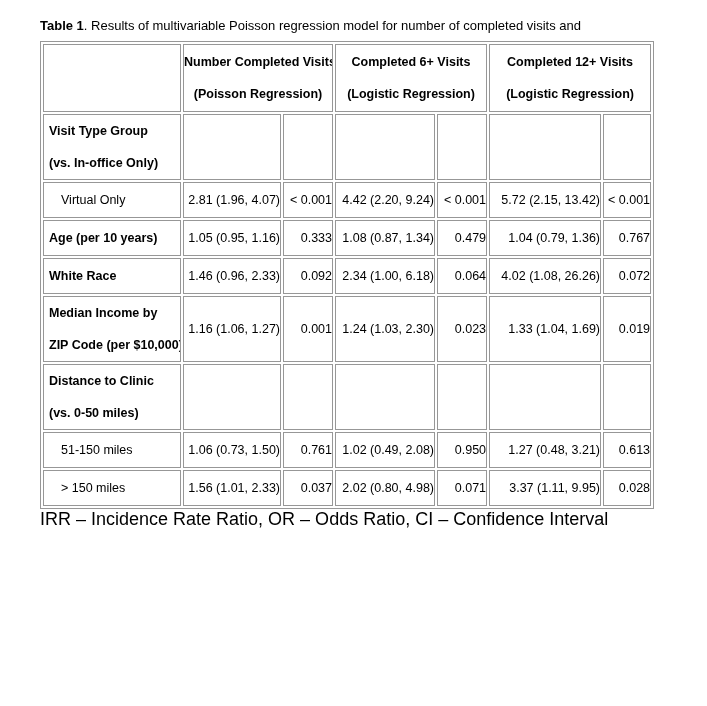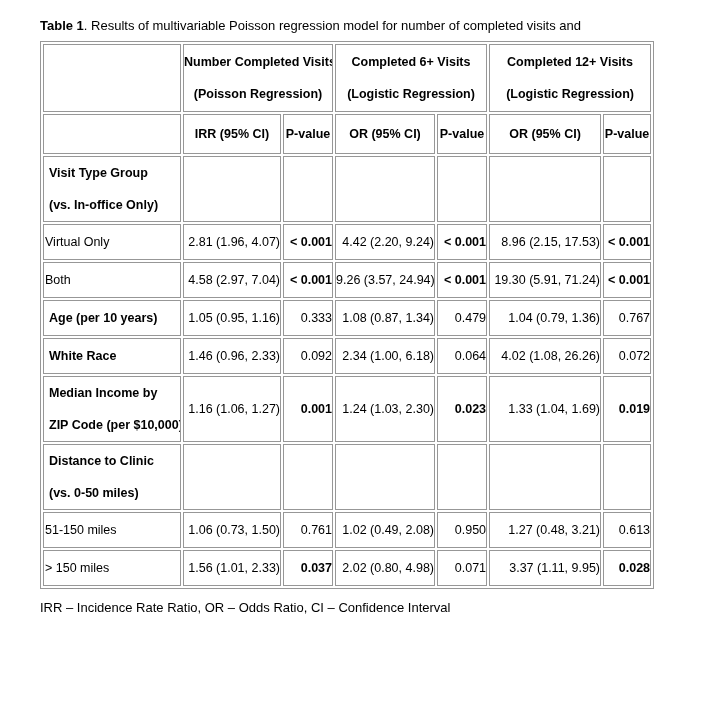--- a/index.html
+++ b/index.html
@@ -36,26 +36,26 @@
     vertical-align: middle;
     overflow: hidden;
   }
   tr.h1 td { height: 68px; }
   tr.h2 td { height: 40px; }
   tr.big td { height: 66px; }
   tr.std td { height: 36px; }
 
   .hdr { font-weight: bold; text-align: center; white-space: nowrap; }
   .lbl { text-align: left; font-weight: bold; padding-left: 5px; white-space: nowrap; }
-  .sub { font-weight: normal; padding-left: 1px; }
+  .sub { font-weight: normal; padding-left: 17px; }
   .val { text-align: right; white-space: nowrap; }
-  .b   { font-weight: bold; }
+  .b   { font-weight: normal; }
   .ln  { line-height: 32px; white-space: nowrap; }
 
-  .note { font-size: 13px; margin-top: 11px; }
+  .note { font-size: 18px; }
 </style>
 </head>
 <body>
 
 <div class="page">
 
   <div class="caption">
     <span class="cap-label">Table 1</span><span>. Results of multivariable Poisson regression model for number of completed visits and</span><br>
   </div>
 
@@ -80,62 +80,44 @@
       <td class="hdr" colspan="2">
         <div class="ln">Completed 6+ Visits</div>
         <div class="ln">(Logistic Regression)</div>
       </td>
       <td class="hdr" colspan="2">
         <div class="ln">Completed 12+ Visits</div>
         <div class="ln">(Logistic Regression)</div>
       </td>
     </tr>
 
-    <tr class="h2">
-      <td></td>
-      <td class="hdr">IRR (95% CI)</td>
-      <td class="hdr">P-value</td>
-      <td class="hdr">OR (95% CI)</td>
-      <td class="hdr">P-value</td>
-      <td class="hdr">OR (95% CI)</td>
-      <td class="hdr">P-value</td>
-    </tr>
 
     <tr class="big">
       <td class="lbl">
         <div class="ln">Visit Type Group</div>
         <div class="ln">(vs. In-office Only)</div>
       </td>
       <td class="val"></td>
       <td class="val"></td>
       <td class="val"></td>
       <td class="val"></td>
       <td class="val"></td>
       <td class="val"></td>
     </tr>
 
     <tr class="std">
       <td class="lbl sub">Virtual Only</td>
       <td class="val">2.81 (1.96, 4.07)</td>
       <td class="val b">&lt; 0.001</td>
       <td class="val">4.42 (2.20, 9.24)</td>
       <td class="val b">&lt; 0.001</td>
-      <td class="val">8.96 (2.15, 17.53)</td>
+      <td class="val">5.72 (2.15, 13.42)</td>
       <td class="val b">&lt; 0.001</td>
     </tr>
 
-    <tr class="std">
-      <td class="lbl sub">Both</td>
-      <td class="val">4.58 (2.97, 7.04)</td>
-      <td class="val b">&lt; 0.001</td>
-      <td class="val">9.26 (3.57, 24.94)</td>
-      <td class="val b">&lt; 0.001</td>
-      <td class="val">19.30 (5.91, 71.24)</td>
-      <td class="val b">&lt; 0.001</td>
-    </tr>
 
     <tr class="std">
       <td class="lbl">Age (per 10 years)</td>
       <td class="val">1.05 (0.95, 1.16)</td>
       <td class="val">0.333</td>
       <td class="val">1.08 (0.87, 1.34)</td>
       <td class="val">0.479</td>
       <td class="val">1.04 (0.79, 1.36)</td>
       <td class="val">0.767</td>
     </tr>

